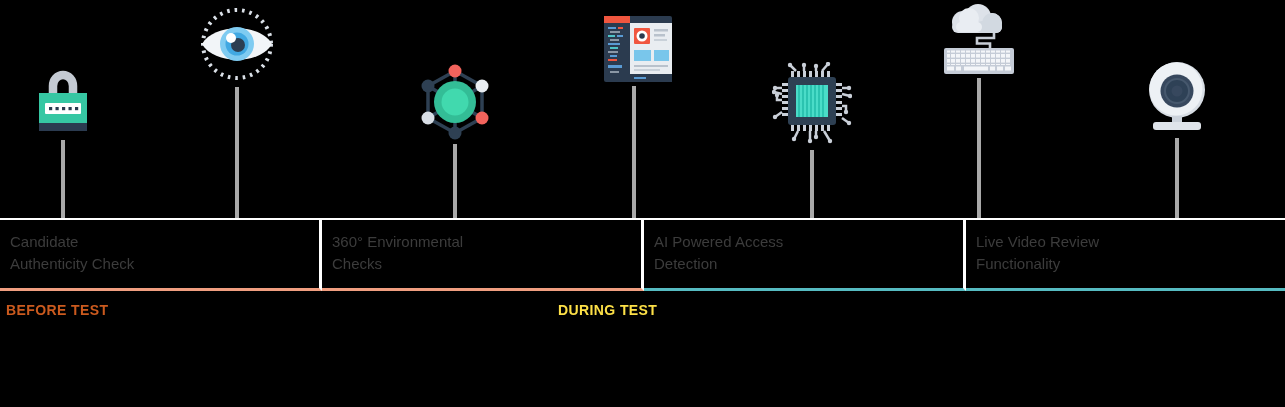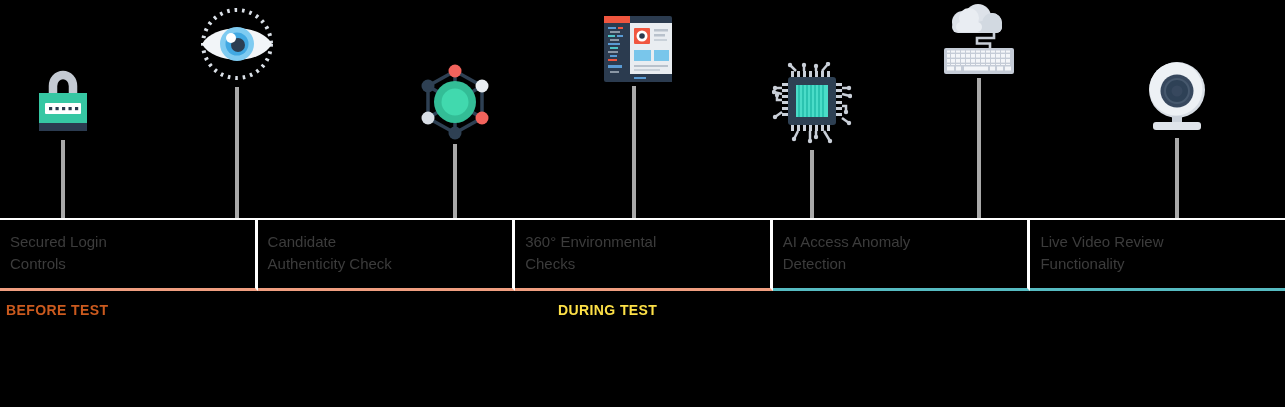--- a/index.html
+++ b/index.html
@@ -242,27 +242,25 @@
       <circle cx="38" cy="31" r="16.5" fill="#37485e"></circle>
       <circle cx="38" cy="31" r="12" fill="#2e4156" stroke="#46586d" stroke-width="2"></circle>
       <circle cx="38" cy="31" r="5.5" fill="#37485e"></circle>
       <rect x="33" y="56" width="10" height="8" fill="#cbd2db"></rect>
       <rect x="14" y="62" width="48" height="8" rx="3" fill="#dfe4ea"></rect>
     </svg>
   </div>
   <div class="connector c7"></div>
 
   <div class="labels-row">
-    <div class="cell" style="border-bottom-color: rgb(240, 158, 128);"><span>Secured Login
-Controls</span></div>
     <div class="cell" style="border-bottom-color: rgb(240, 158, 128);"><span>Candidate
 Authenticity Check</span></div>
     <div class="cell" style="border-bottom-color: rgb(240, 158, 128);"><span>360° Environmental
 Checks</span></div>
-    <div class="cell" style="border-bottom-color: rgb(86, 187, 193);"><span>AI Access Anomaly
+    <div class="cell" style="border-bottom-color: rgb(86, 187, 193);"><span>AI Powered Access
 Detection</span></div>
     <div class="cell" style="border-bottom-color: rgb(86, 187, 193);"><span>Live Video Review
 Functionality</span></div>
   </div>
 
   <div class="phase-label phase-before" style="color: rgb(203, 90, 30);">BEFORE TEST</div>
   <div class="phase-label phase-during" style="color: #fde047; text-align: center;">DURING TEST</div>
 
 </div>
 

